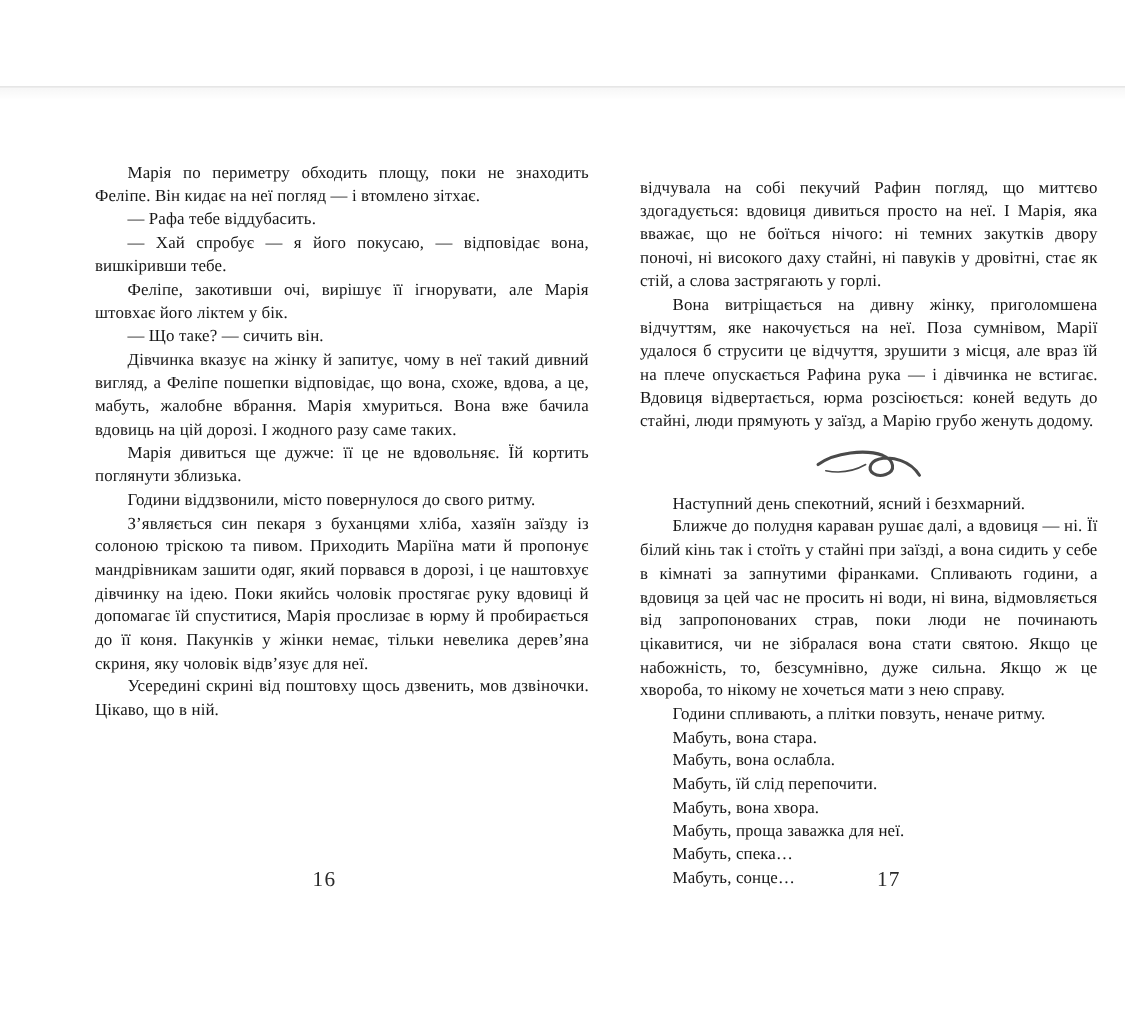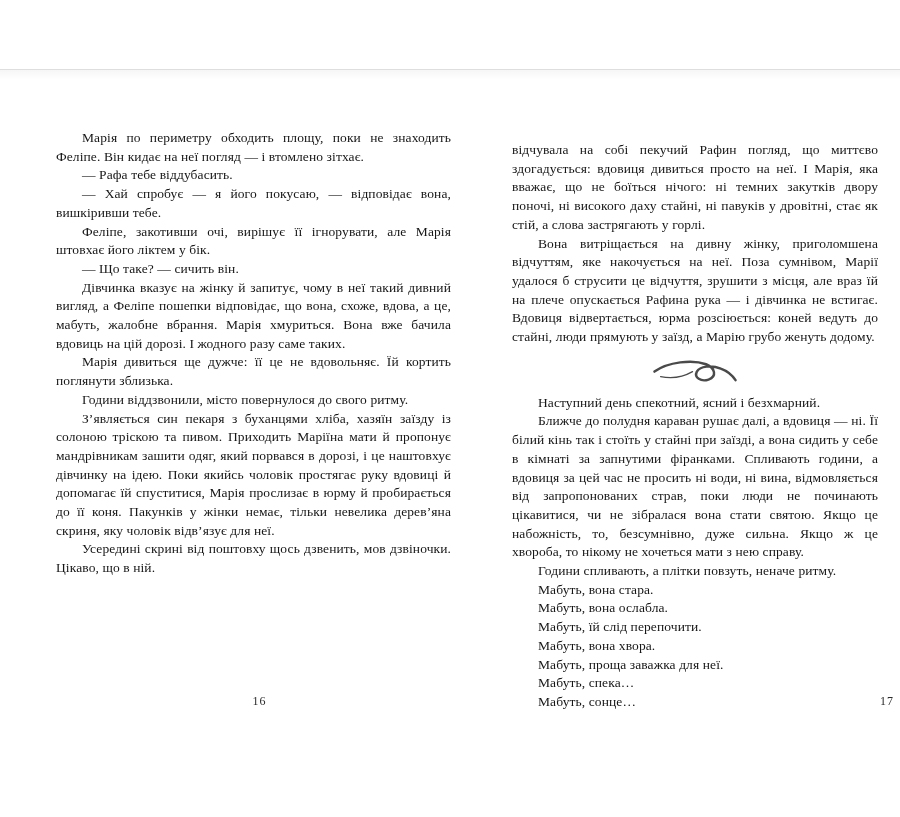--- a/index.html
+++ b/index.html
@@ -27,44 +27,44 @@
     pointer-events: none;
   }
   .page-text {
     position: absolute;
     top: 129px;
     font-size: 13.5px;
     line-height: 18.7px;
     text-align: justify;
     letter-spacing: 0.1px;
   }
-  .page-text.left-col  { left: 56px;  width: 395px; }
+  .page-text.left-col  { left: 76px;  width: 395px; }
   .page-text.right-col { left: 512px; width: 366px; }
   .para {
     margin: 0;
     text-indent: 26px;
   }
   .para.flush { text-indent: 0; margin-top: 12px; }
   .ornament {
     text-align: center;
     margin: 11px 0 10px 0;
     text-indent: 0;
     line-height: 0;
   }
   .ornament svg { display: inline-block; }
   .page-number {
     position: absolute;
     top: 694px;
-    font-size: 12px;
+    font-size: 17px;
     color: #2a2a2a;
     text-align: center;
     letter-spacing: 1px;
   }
   .page-number.left-num  { left: 62px;  width: 395px; }
-  .page-number.right-num { left: 528px; width: 366px; text-align: right; }
+  .page-number.right-num { left: 528px; width: 366px; }
 </style>
 </head>
 <body>
 
 <div class="top-hairline"></div>
 
 <div class="page-text left-col">
     <p class="para indent">Марія по периметру обходить площу, поки не знаходить Феліпе. Він кидає на неї погляд — і втомлено зітхає.</p>
     <p class="para indent">— Рафа тебе віддубасить.</p>
     <p class="para indent">— Хай спробує — я його покусаю, — відповідає вона, вишкіривши тебе.</p>

